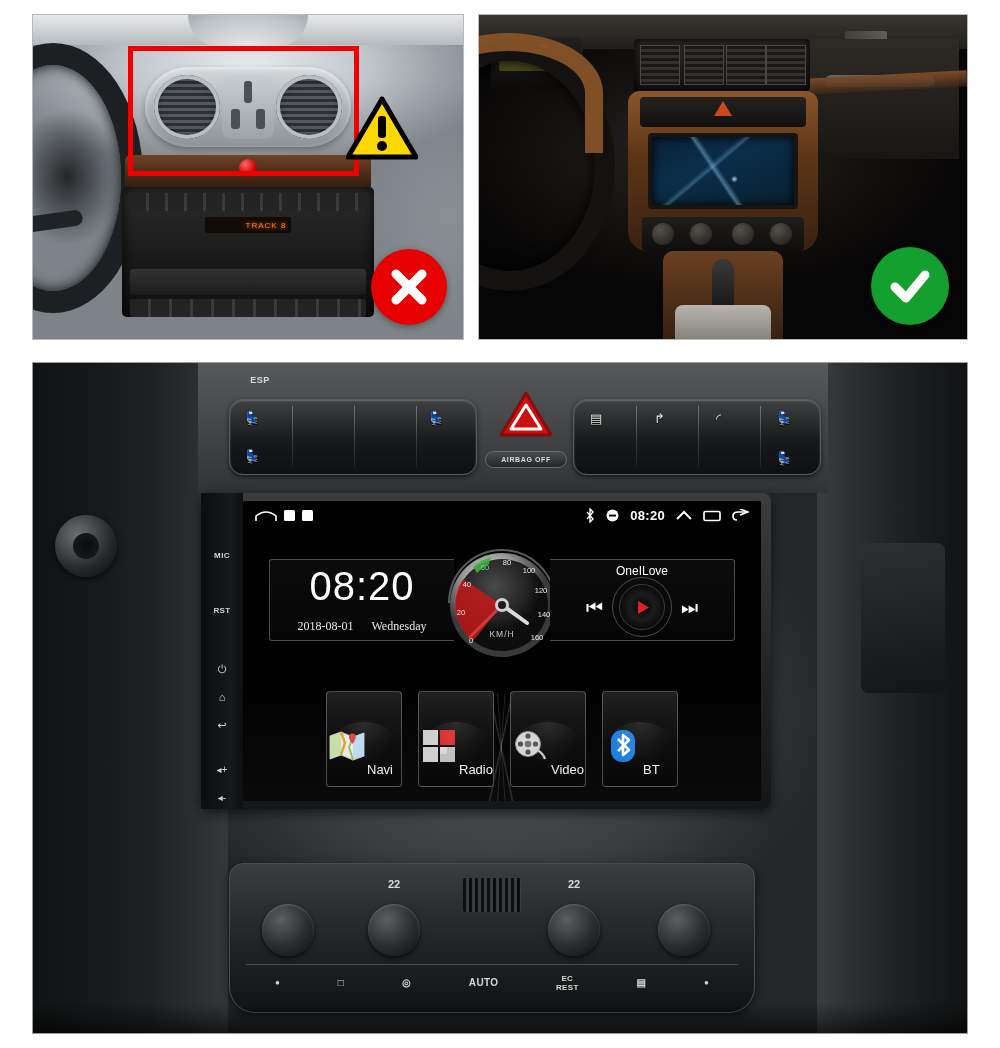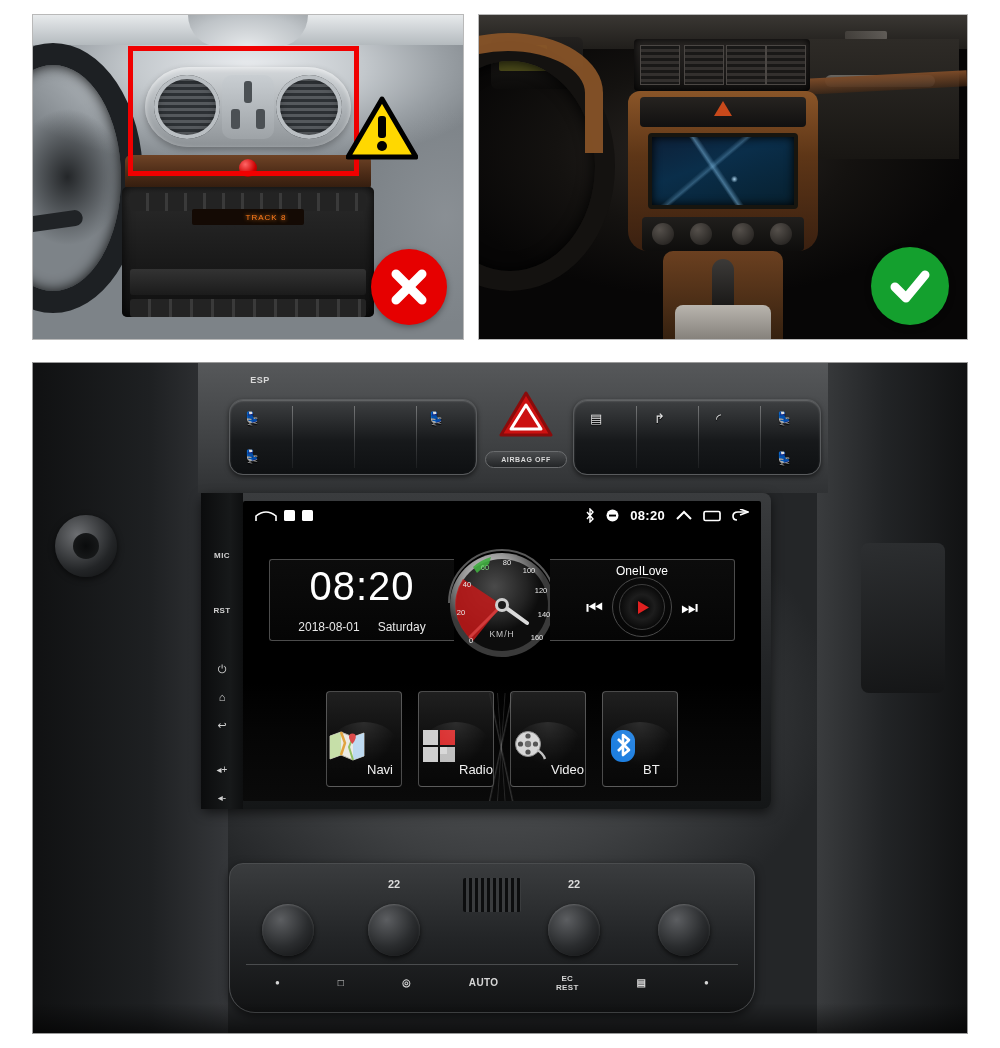--- a/index.html
+++ b/index.html
@@ -91,22 +91,22 @@
   }
   .radio-btnrow{
     position:absolute; left:8px; right:8px; height:18px;
     background:repeating-linear-gradient(90deg,#232323 0 16px,#3a3a3a 16px 19px);
     border-radius:3px;
   }
   .radio-btnrow.r1{ top:6px; }
   .radio-btnrow.r2{ top:82px; height:26px; background:linear-gradient(180deg,#333,#1b1b1b); }
   .radio-btnrow.r3{ top:112px; background:repeating-linear-gradient(90deg,#232323 0 18px,#3a3a3a 18px 21px); }
   .radio-display{
-    position:absolute; left:50%; top:22px; transform:translateX(-50%);
-    width:112px; height:16px; border-radius:2px;
+    position:absolute; left:50%; top:30px; transform:translateX(-50%);
+    width:86px; height:16px; border-radius:2px;
     background:#140a04;
     color:#ff7b1a; font-size:8px; letter-spacing:1px;
     display:flex; align-items:center; justify-content:center;
     text-shadow:0 0 4px #ff8c2a;
     overflow:hidden; white-space:nowrap;padding-left:36px;
   }
   
   .wheel-bad{
     position:absolute; left:-70px; top:28px; width:180px; height:270px;
     border-radius:50%;
@@ -388,21 +388,21 @@
     border-radius:3px 0 0 3px;
     background:linear-gradient(180deg,#0c0c0c,#050505);
   }
   .w-clock .time{
     position:absolute; left:0; right:0; top:4px; text-align:center;
     color:#fff; font-size:40px; font-weight:300; letter-spacing:1px;
   }
   .w-clock .meta{
     position:absolute; left:0; right:0; bottom:6px;
     display:flex; justify-content:center; gap:18px;
-    color:#e7e7e7; font-size:12px;
+    color:#e7e7e7; font-size:12px;font-family:Liberation Serif, serif;
   }
   .w-gauge{
     position:absolute; left:50%; top:4px; transform:translateX(-50%);
     width:118px; height:128px;
   }
   .w-media{
     position:absolute; right:26px; top:26px; width:185px; height:82px;
     border:1px solid #4c4c4c; border-left:none;
     border-radius:0 3px 3px 0;
     background:linear-gradient(180deg,#0c0c0c,#050505);
@@ -703,21 +703,21 @@
             </span>
           </div>
         </div>
 
         <div class="widgets">
 
           <div class="w-clock">
             <div class="time">08:20</div>
             <div class="meta">
               <span>2018-08-01</span>
-              <span>Saturday</span>
+              <span>Wednesday</span>
             </div>
           </div>
 
           <svg class="w-gauge" viewBox="0 0 118 128">
             <defs>
               <radialGradient id="bez" cx="40%" cy="28%">
                 <stop offset="0%" stop-color="#f2f2f2"></stop>
                   <stop offset="55%" stop-color="#9a9a9a"></stop>
                 <stop offset="100%" stop-color="#3a3a3a"></stop>
               </radialGradient>

